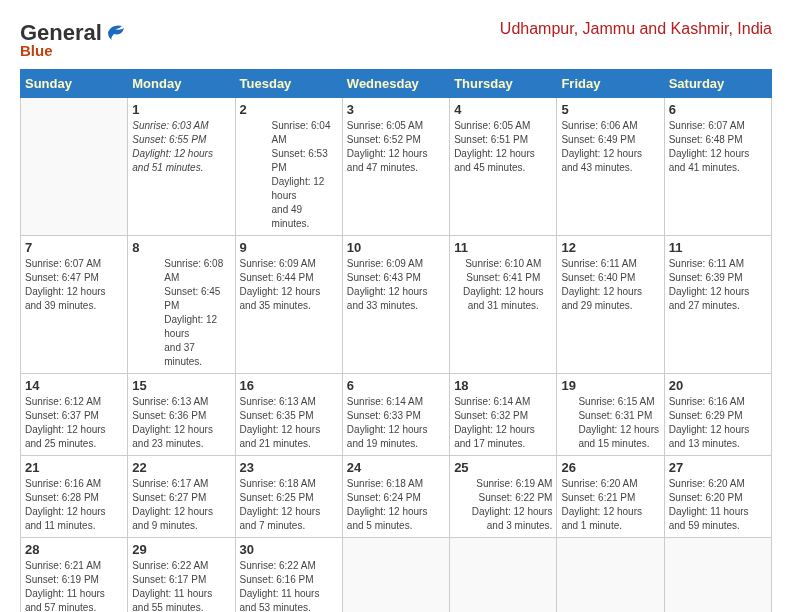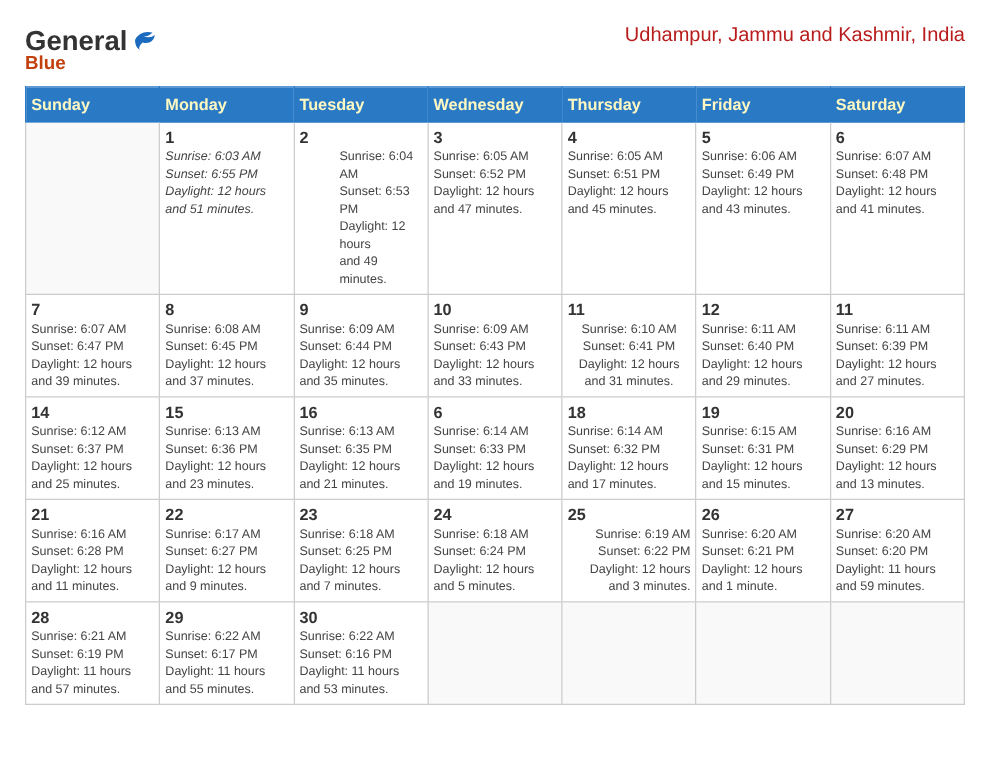--- a/index.html
+++ b/index.html
@@ -150,21 +150,21 @@
       <tr>
         <td>
           <span class="day-number">7</span>
           <div class="day-info" style="white-space: pre-line;">Sunrise: 6:07 AM
 Sunset: 6:47 PM
 Daylight: 12 hours
 and 39 minutes.</div>
         </td>
         <td>
           <span class="day-number">8</span>
-          <div class="day-info" style="white-space: pre-line;">Sunrise: 6:08 AM
+          <div class="day-info" style="white-space: pre-line; margin-left: 32px;">Sunrise: 6:08 AM
 Sunset: 6:45 PM
 Daylight: 12 hours
 and 37 minutes.</div>
         </td>
         <td>
           <span class="day-number">9</span>
           <div class="day-info" style="white-space: pre-line;">Sunrise: 6:09 AM
 Sunset: 6:44 PM
 Daylight: 12 hours
 and 35 minutes.</div>
@@ -229,21 +229,21 @@
         </td>
         <td>
           <span class="day-number">18</span>
           <div class="day-info" style="white-space: pre-line;">Sunrise: 6:14 AM
 Sunset: 6:32 PM
 Daylight: 12 hours
 and 17 minutes.</div>
         </td>
         <td>
           <span class="day-number">19</span>
-          <div class="day-info" style="white-space: pre-line;">Sunrise: 6:15 AM
+          <div class="day-info" style="white-space: pre-line; margin-left: 17px;">Sunrise: 6:15 AM
 Sunset: 6:31 PM
 Daylight: 12 hours
 and 15 minutes.</div>
         </td>
         <td>
           <span class="day-number">20</span>
           <div class="day-info" style="white-space: pre-line;">Sunrise: 6:16 AM
 Sunset: 6:29 PM
 Daylight: 12 hours
 and 13 minutes.</div>

